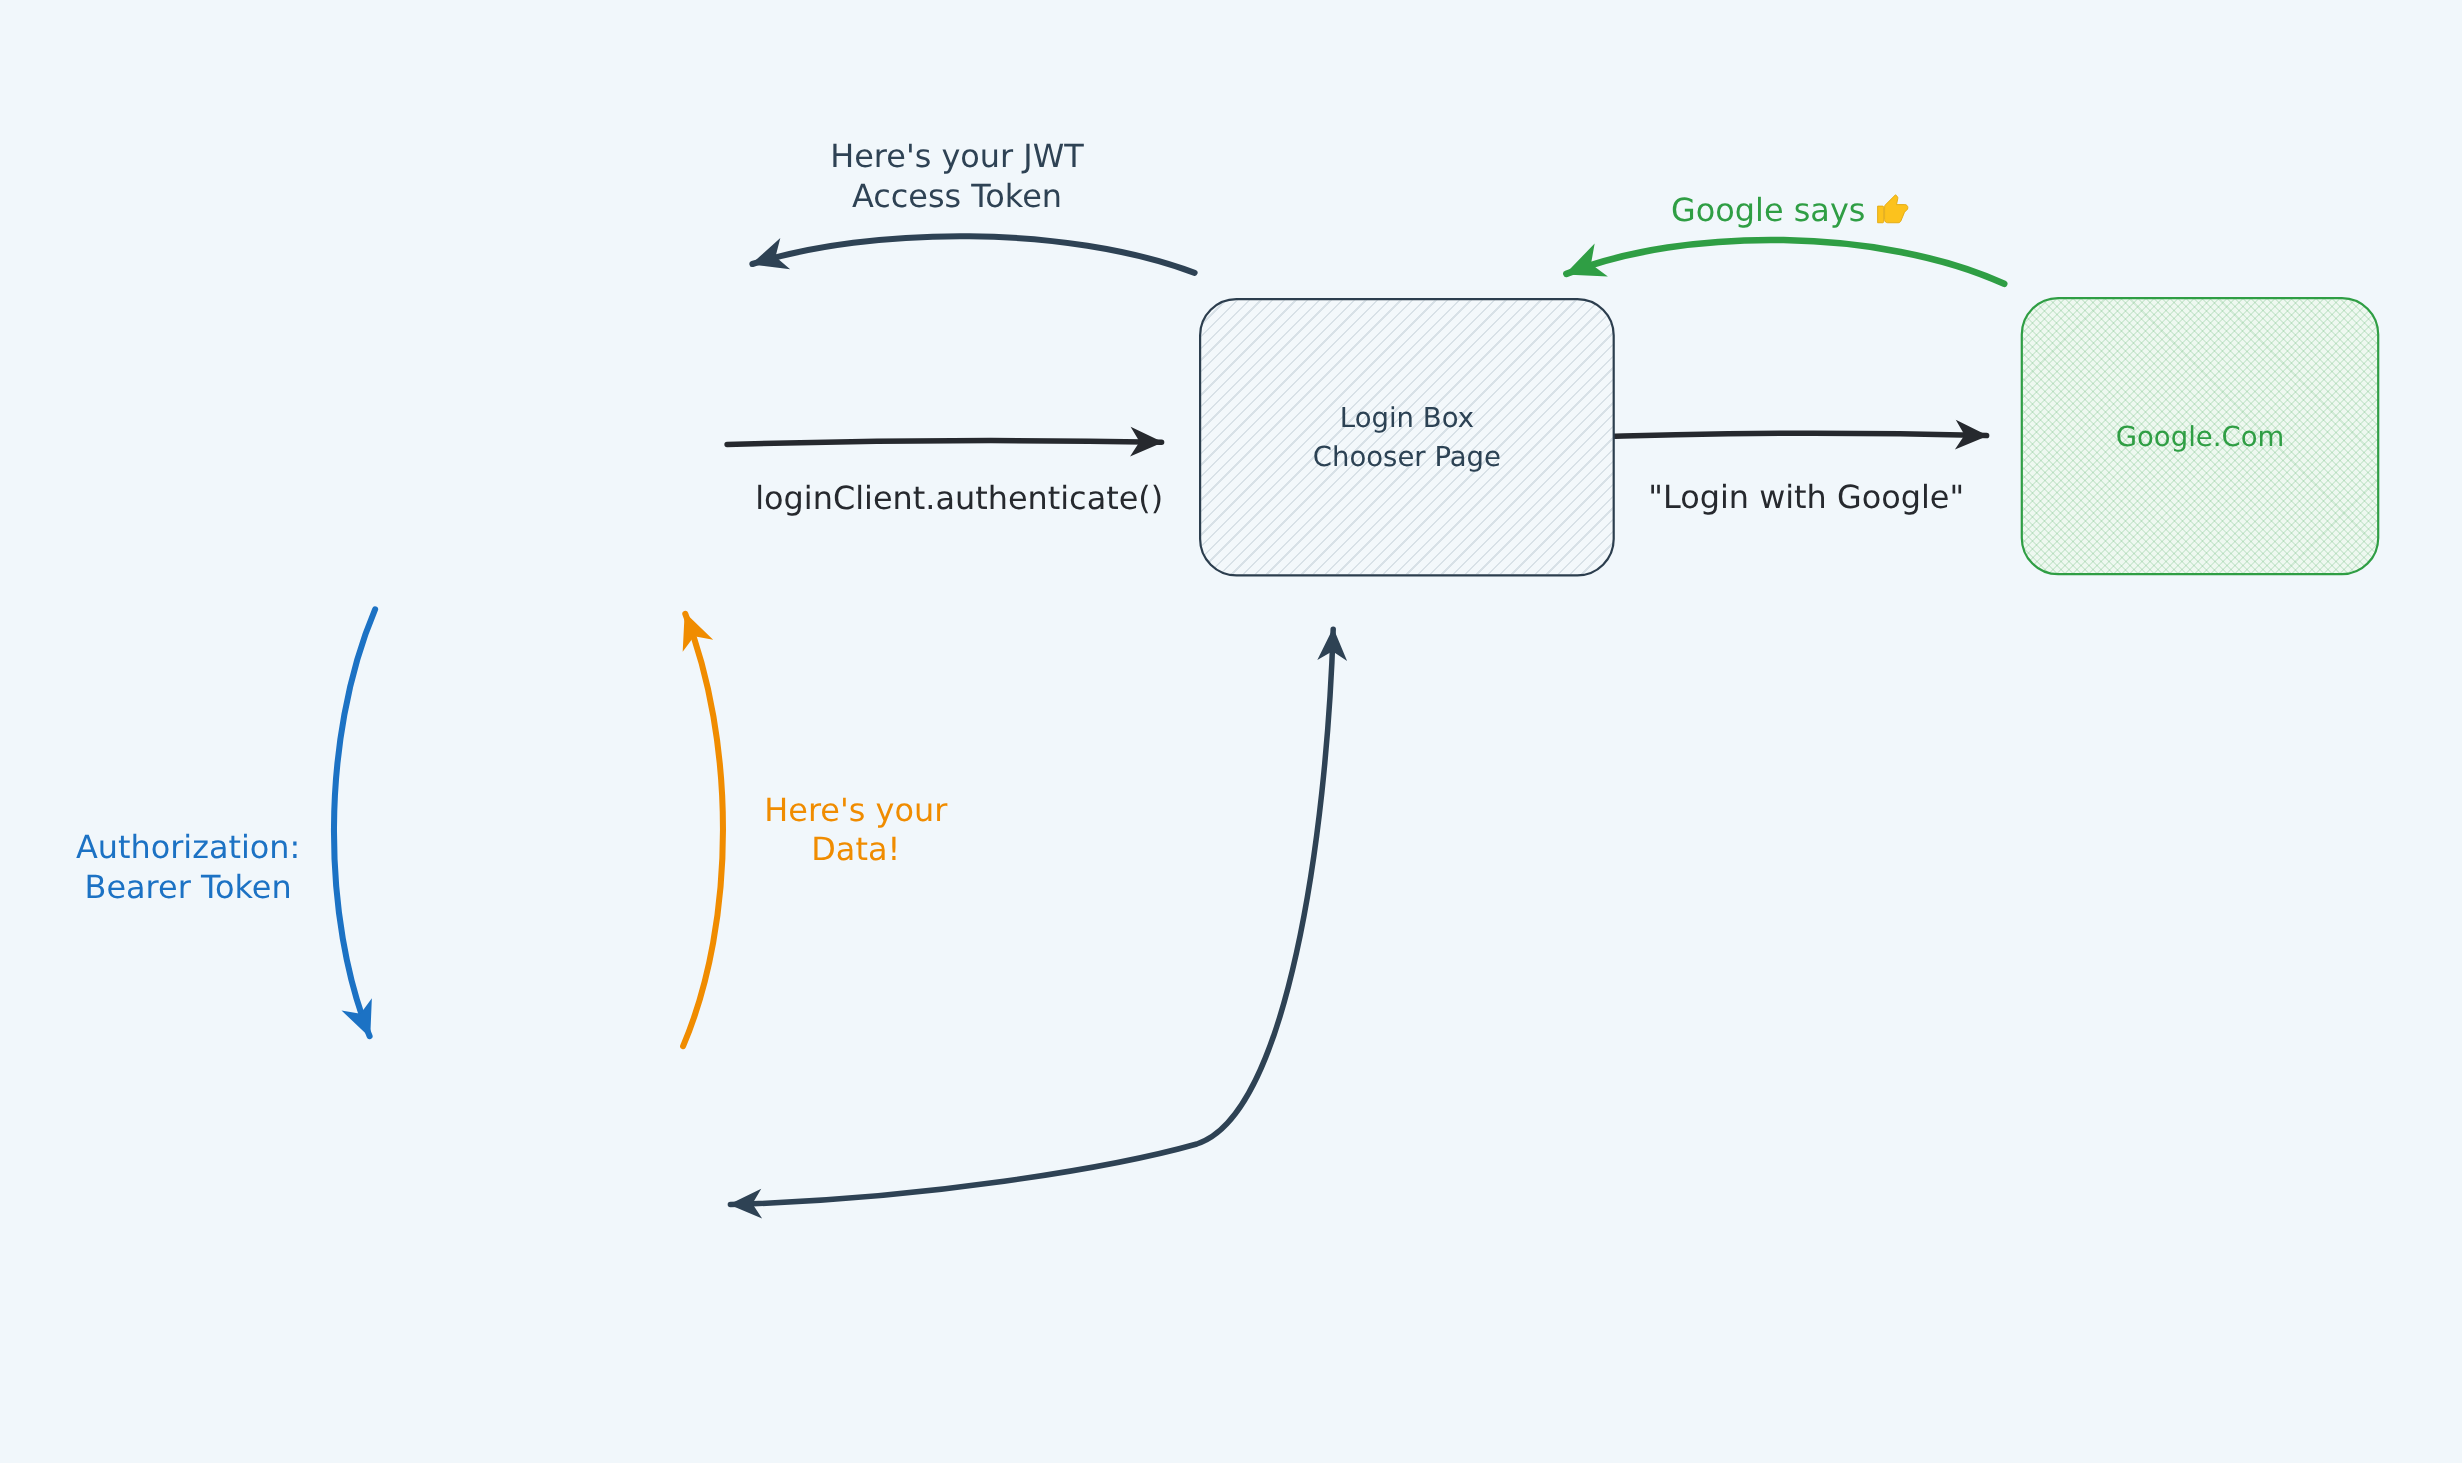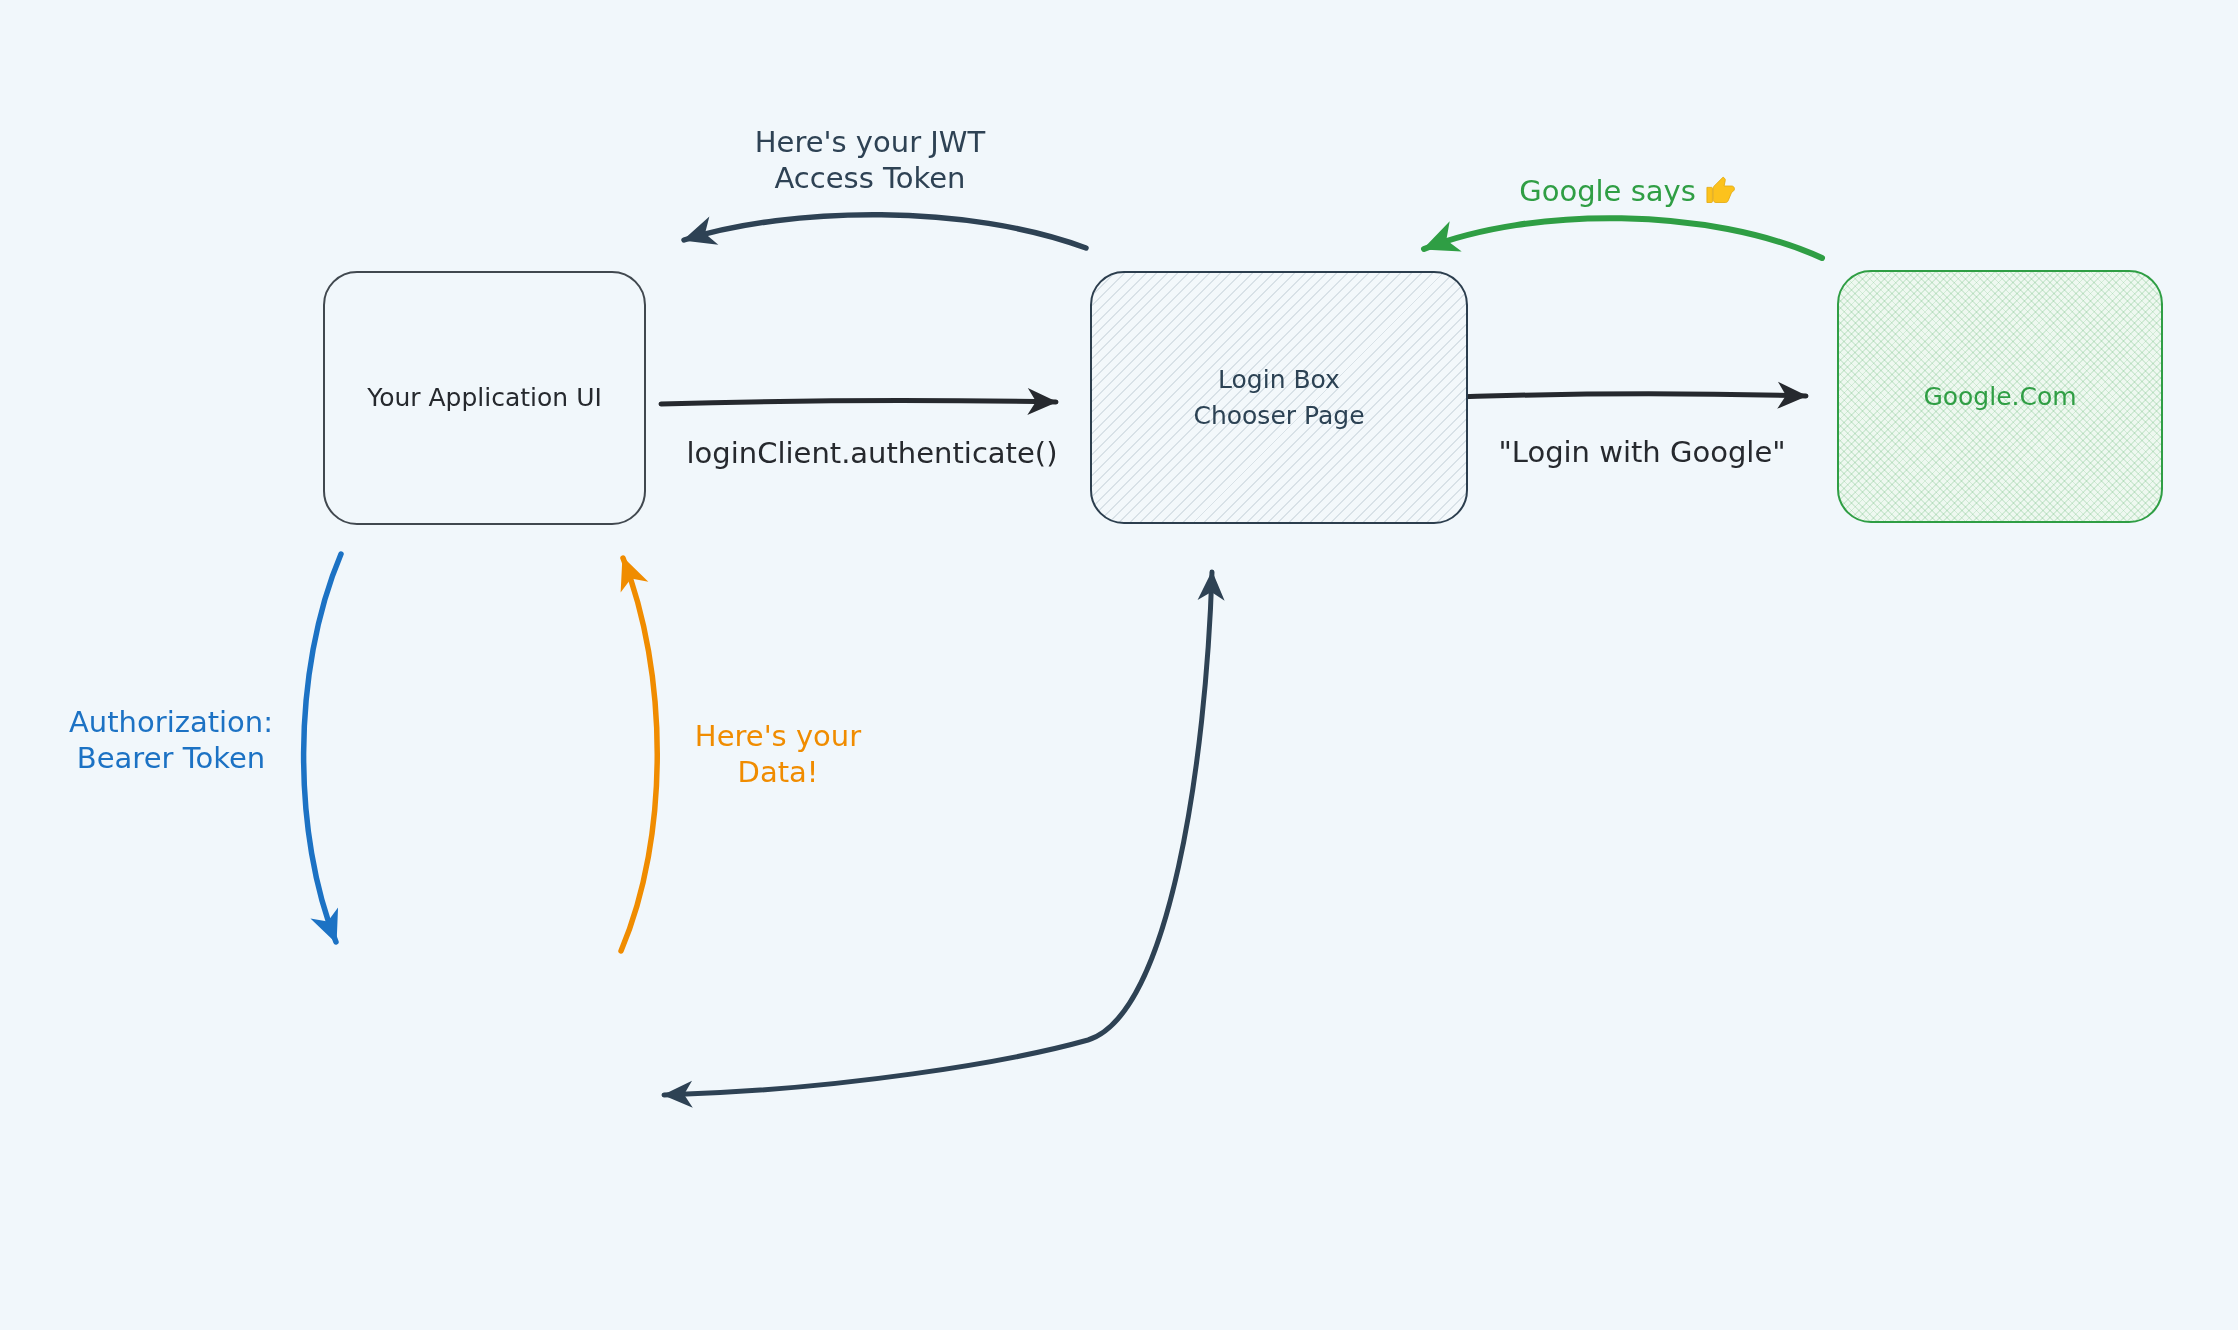--- a/index.html
+++ b/index.html
@@ -78,21 +78,21 @@
   .elabel {
     position: absolute;
     transform: translate(-50%, -50%);
     white-space: pre-line;
     text-align: center;
     font-size: 29px;
     line-height: 36px;
   }
   .elabel.dark   { color: #26292e; }
   .elabel.slate  { color: #2e4254; }
-  .elabel.blue   { color: #1c72c4; }
+  .elabel.blue   { color: #1c72c4; margin-top: 48px; }
   .elabel.orange { color: #f08c00; }
   .elabel.green  { color: #2f9e44; }
   .thumb-icon {
     display: inline-block;
     width: 33px;
     height: 33px;
     vertical-align: -7px;
     margin-left: 8px;
   }
 </style>
@@ -128,23 +128,20 @@
 
     <path class="edge" d="M 1822 258 C 1710 207, 1532 206, 1424 249" stroke="#2f9e44" stroke-width="6" marker-end="url(#mk-green)"></path>
 
     <path class="edge" d="M 341 554 C 291 672, 293 836, 336 942" stroke="#1c72c4" stroke-width="5.5" marker-end="url(#mk-blue)"></path>
 
     <path class="edge" d="M 621 951 C 670 836, 668 672, 623 558" stroke="#f08c00" stroke-width="5.5" marker-end="url(#mk-orange)"></path>
 
     <path class="edge" d="M 664 1095 C 840 1090, 1010 1062, 1088 1040 C 1170 1014, 1206 760, 1212 572" stroke="#2e4254" stroke-width="5" marker-start="url(#mk-slate)" marker-end="url(#mk-slate)"></path>
   </svg>
 
-  <div class="node node-app">
-    <div class="node-label">Your Application UI</div>
-  </div>
 
   <div class="node node-login">
     <div class="node-label">Login Box
 Chooser Page</div>
   </div>
 
   <div class="node node-google">
     <div class="node-label">Google.Com</div>
   </div>
 

